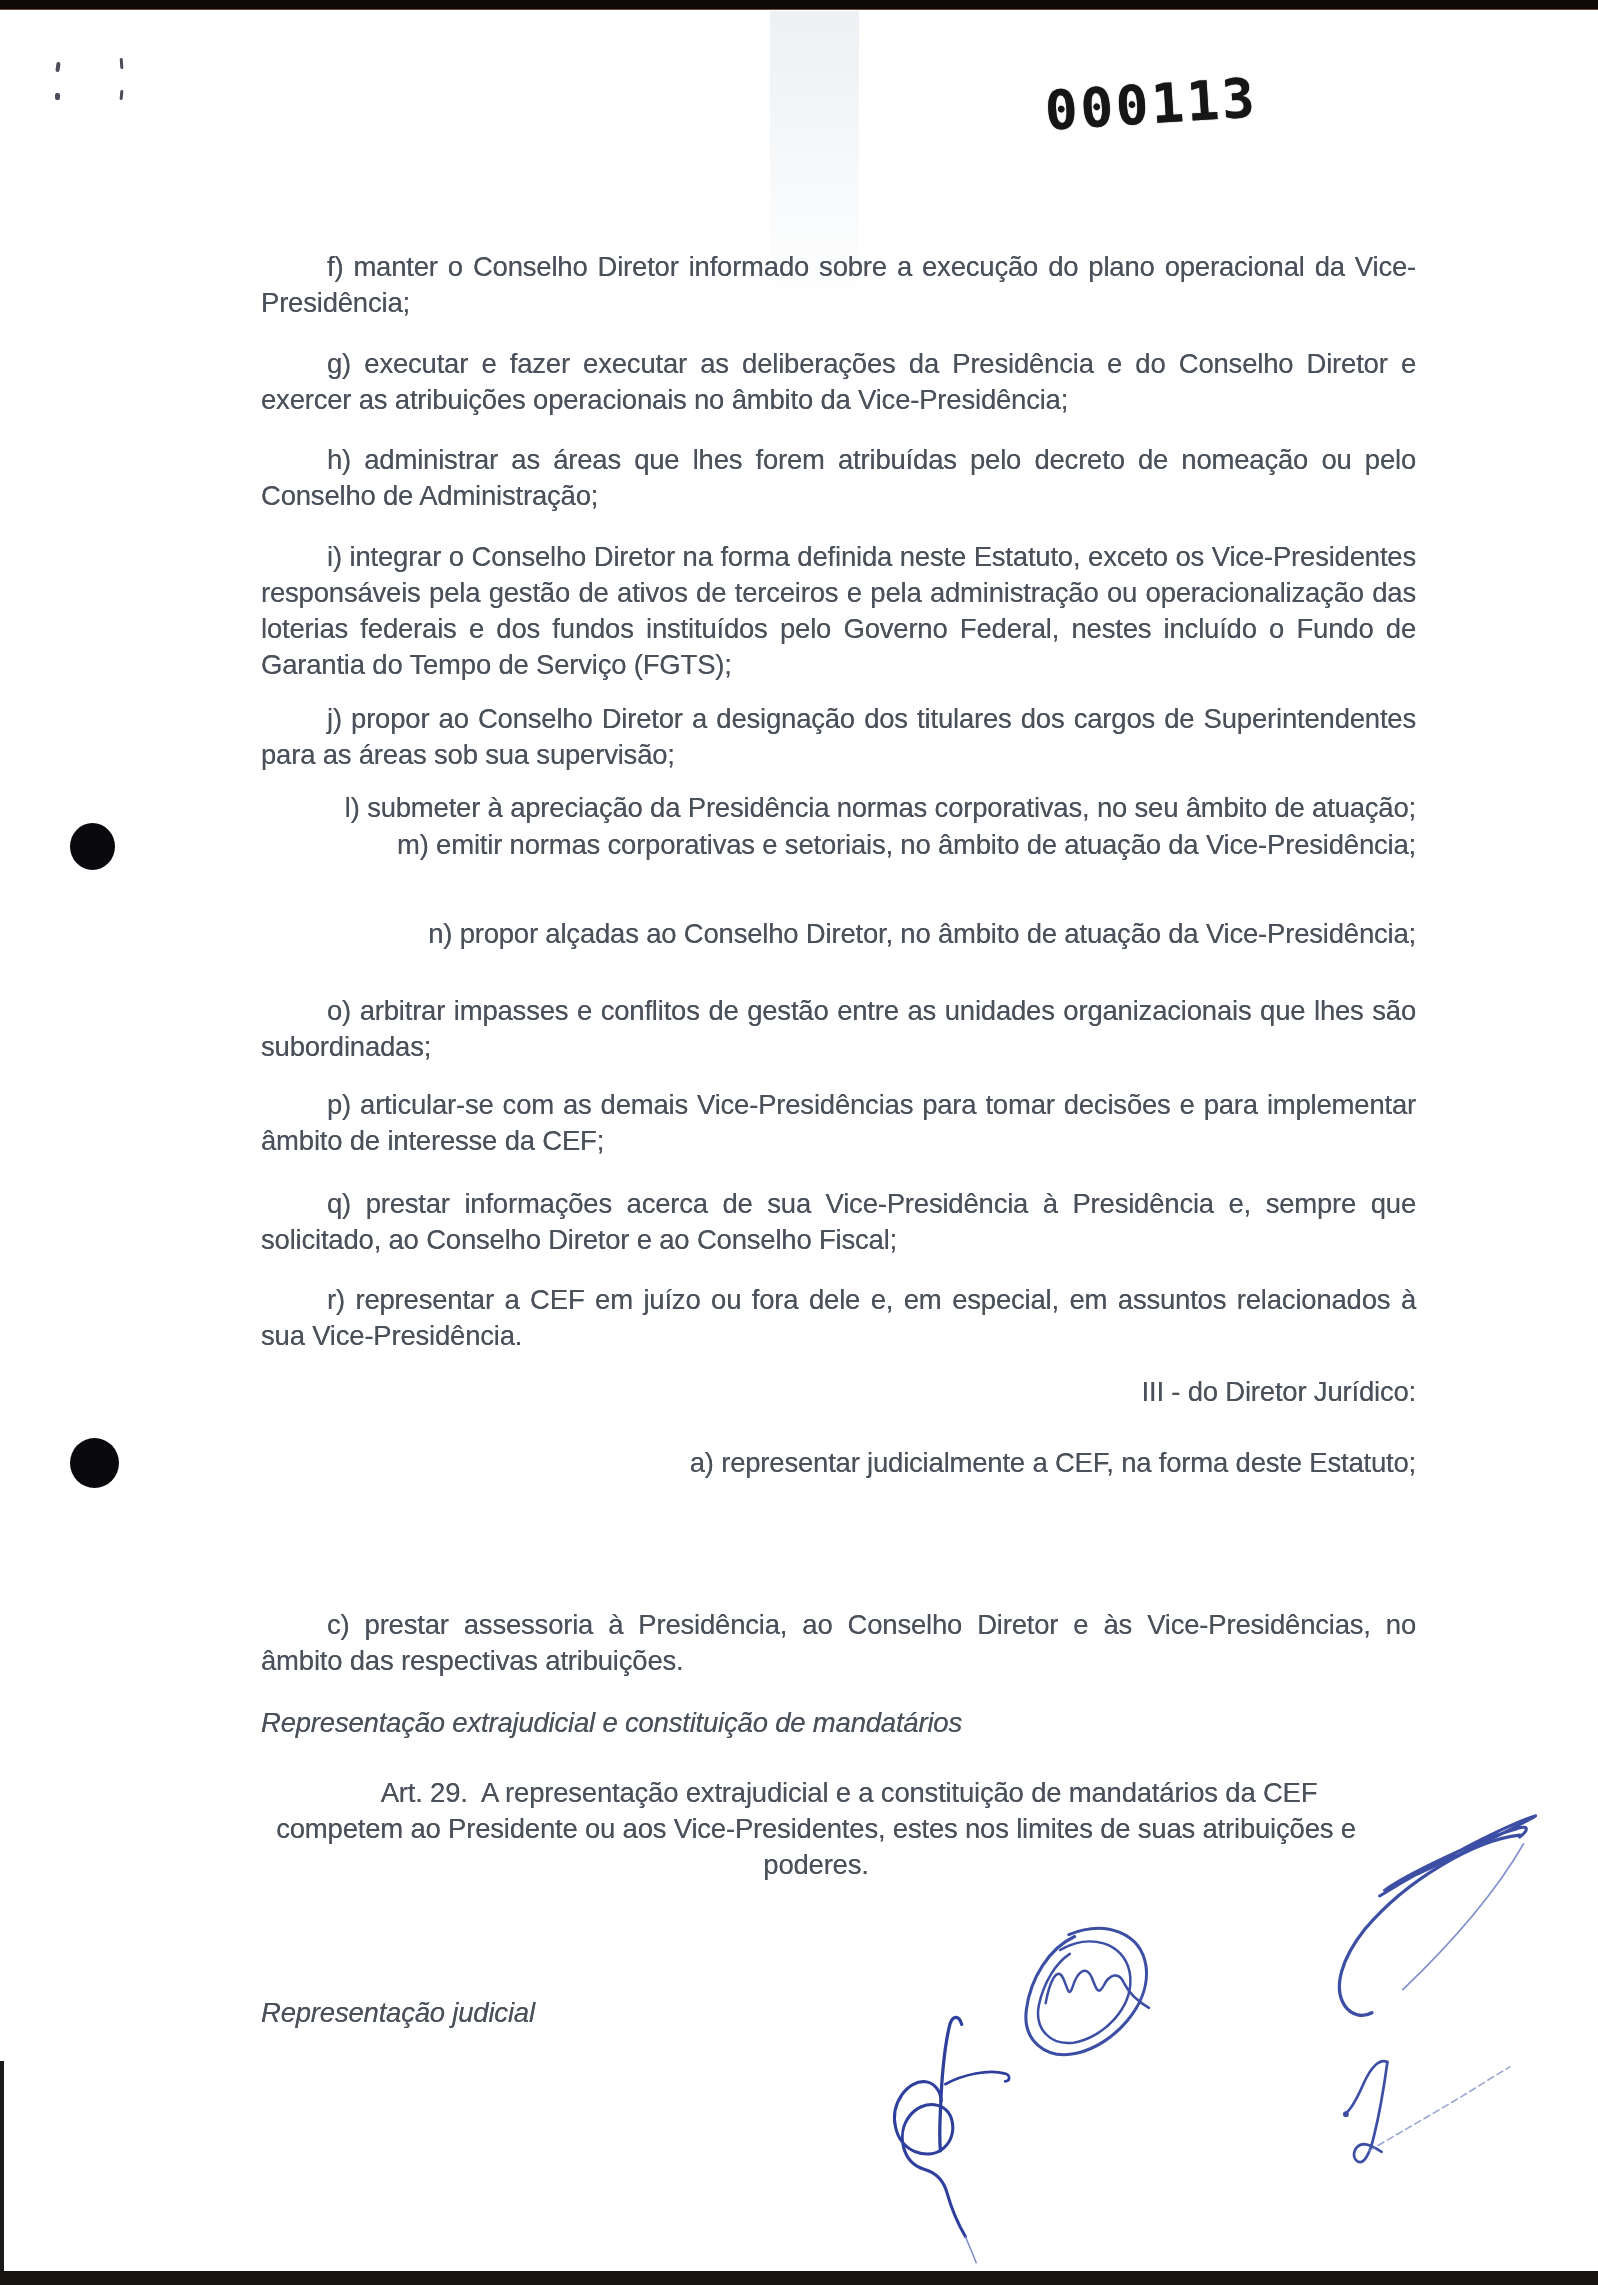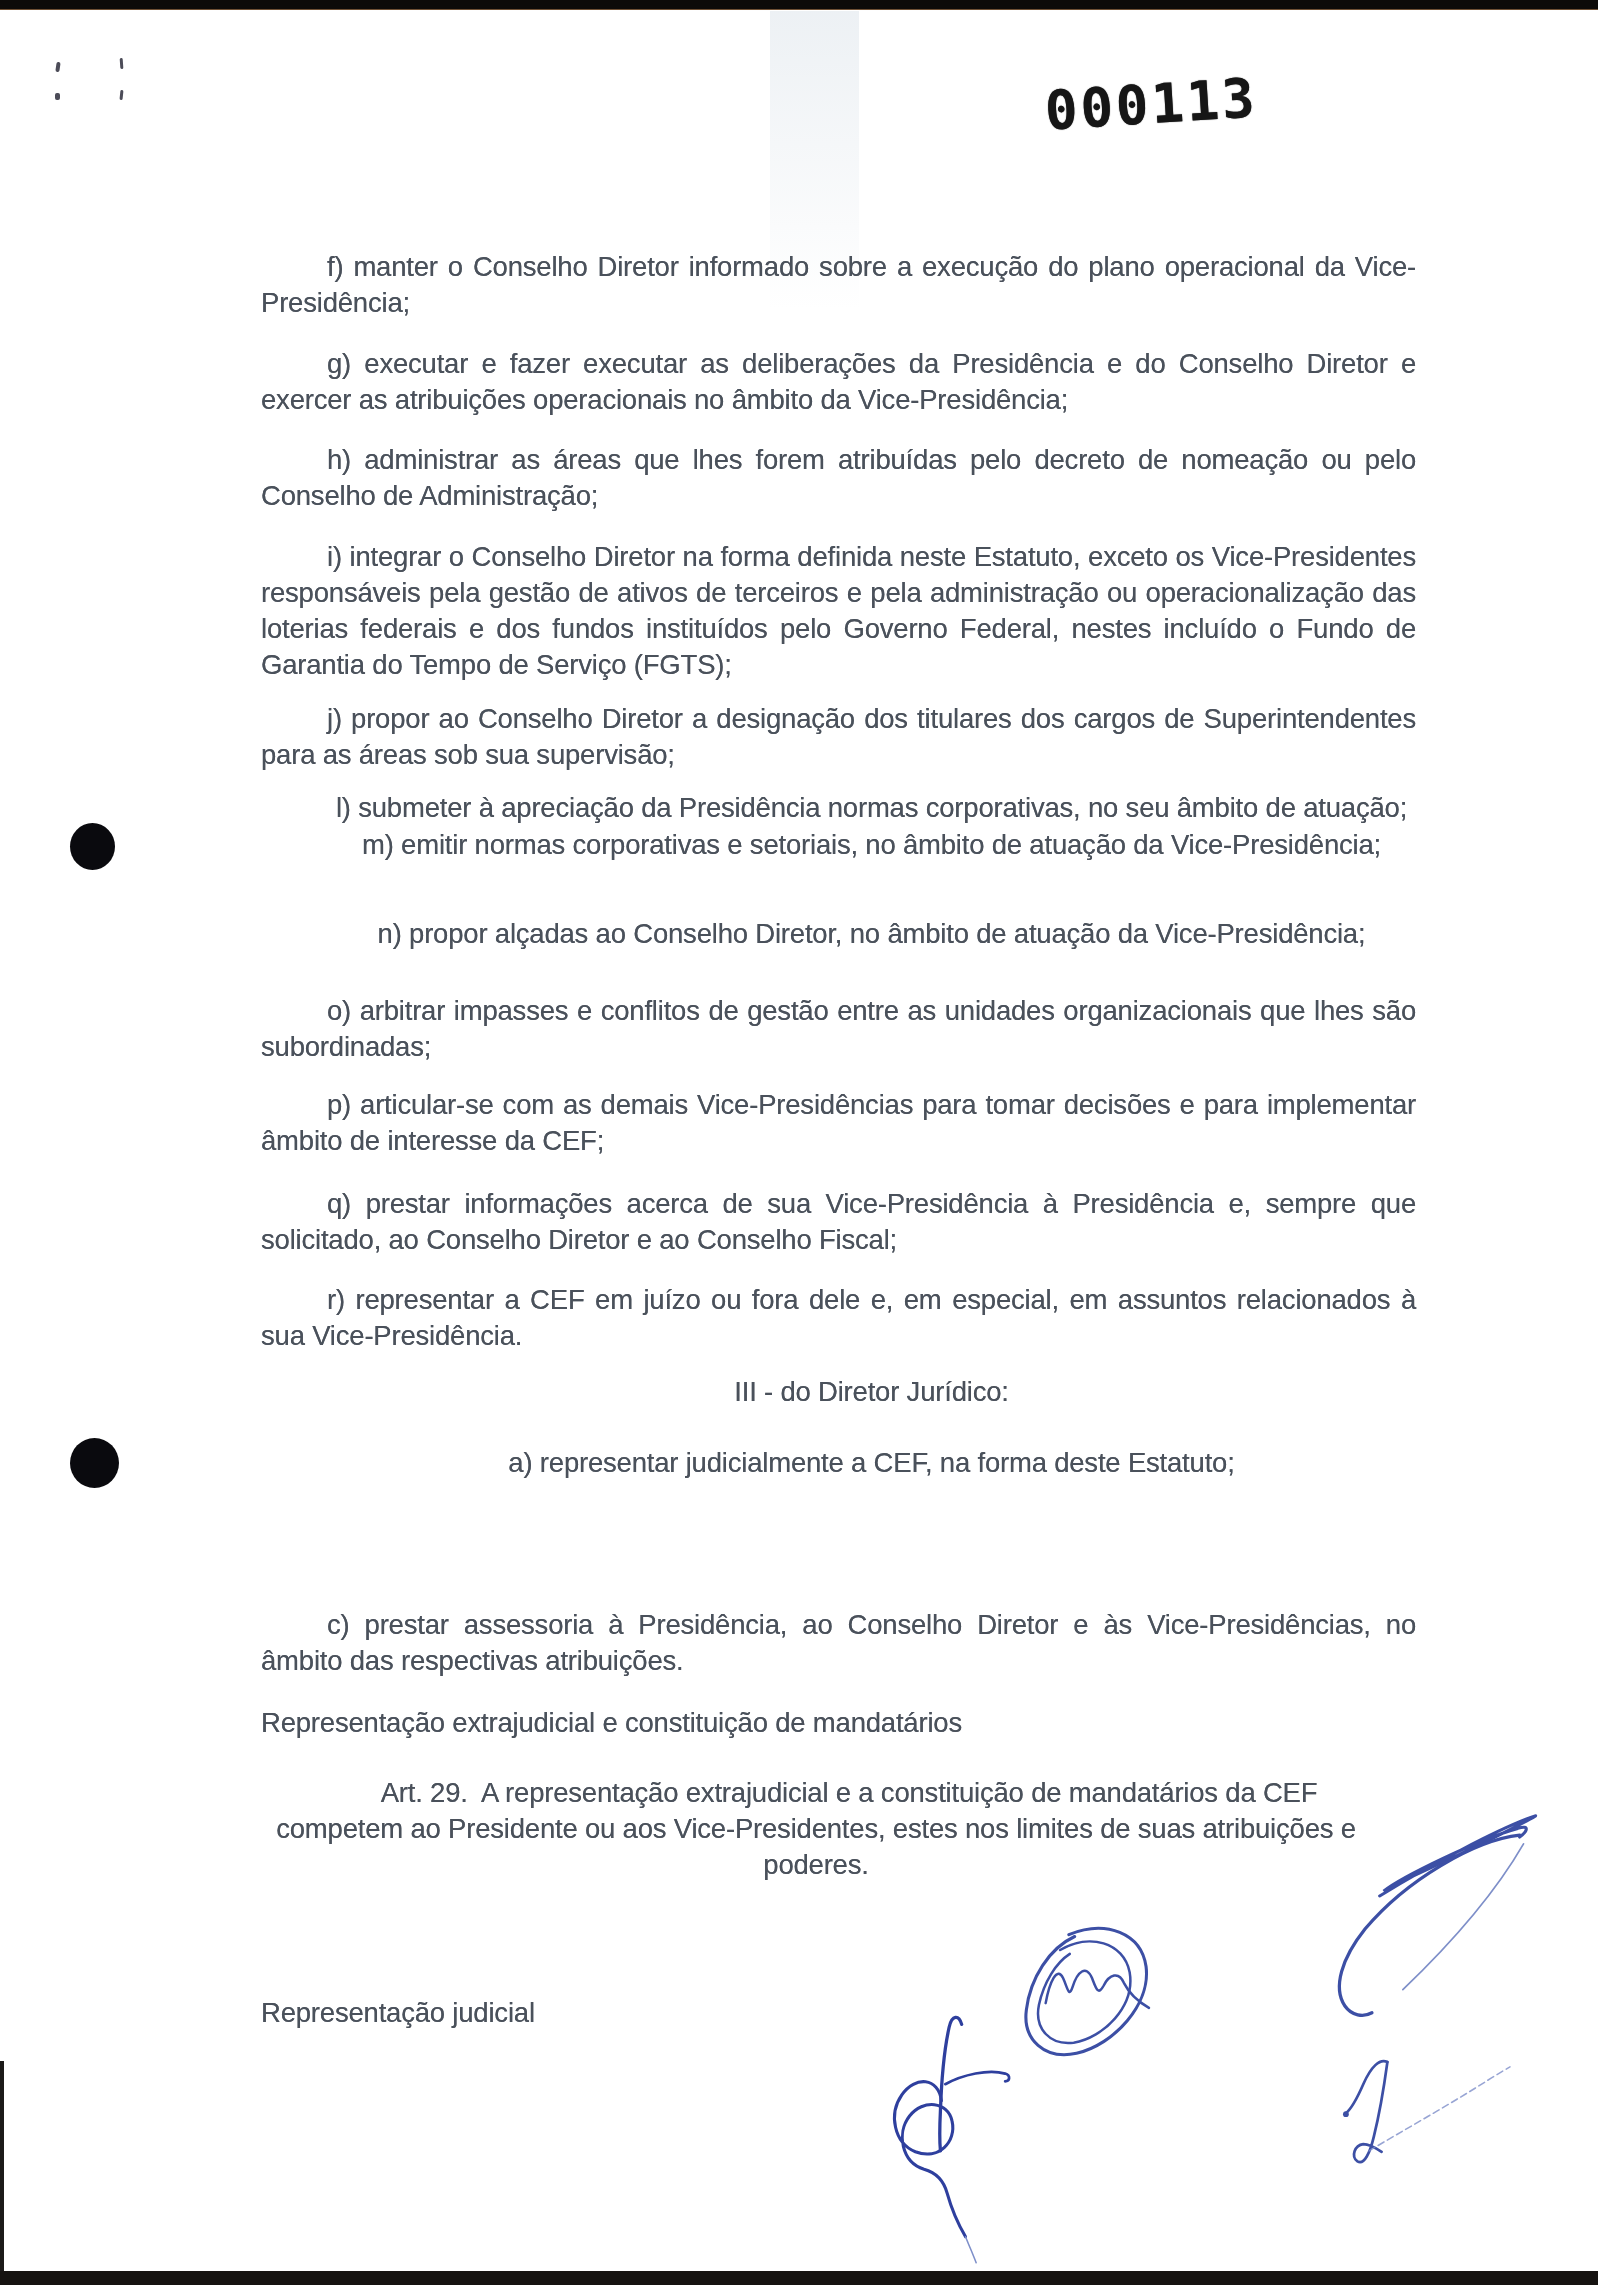--- a/index.html
+++ b/index.html
@@ -51,22 +51,22 @@
   .para{
     position:absolute;left:253px;width:1155px;
     margin:8px;
     font-size:27.5px;line-height:36px;
     letter-spacing:-0.2px;
     color:#4a515b;
     text-align:justify;
     text-indent:66px;
     text-shadow:0 0 0.6px rgba(74,81,91,0.8);
   }
-  .oneline{white-space:nowrap;text-align:center;}
-  .heading{text-indent:0;white-space:nowrap;text-align:left;}
+  .oneline{white-space:nowrap;text-align:right;}
+  .heading{text-indent:0;white-space:nowrap;text-align:left;font-style:italic;}
   .ragged{text-align:center;}
   
   .ink{position:absolute;left:0;top:0;pointer-events:none;}
 </style>
 </head>
 <body>
 
 <div class="page">
 
   <div class="scan-bar-top"></div>

